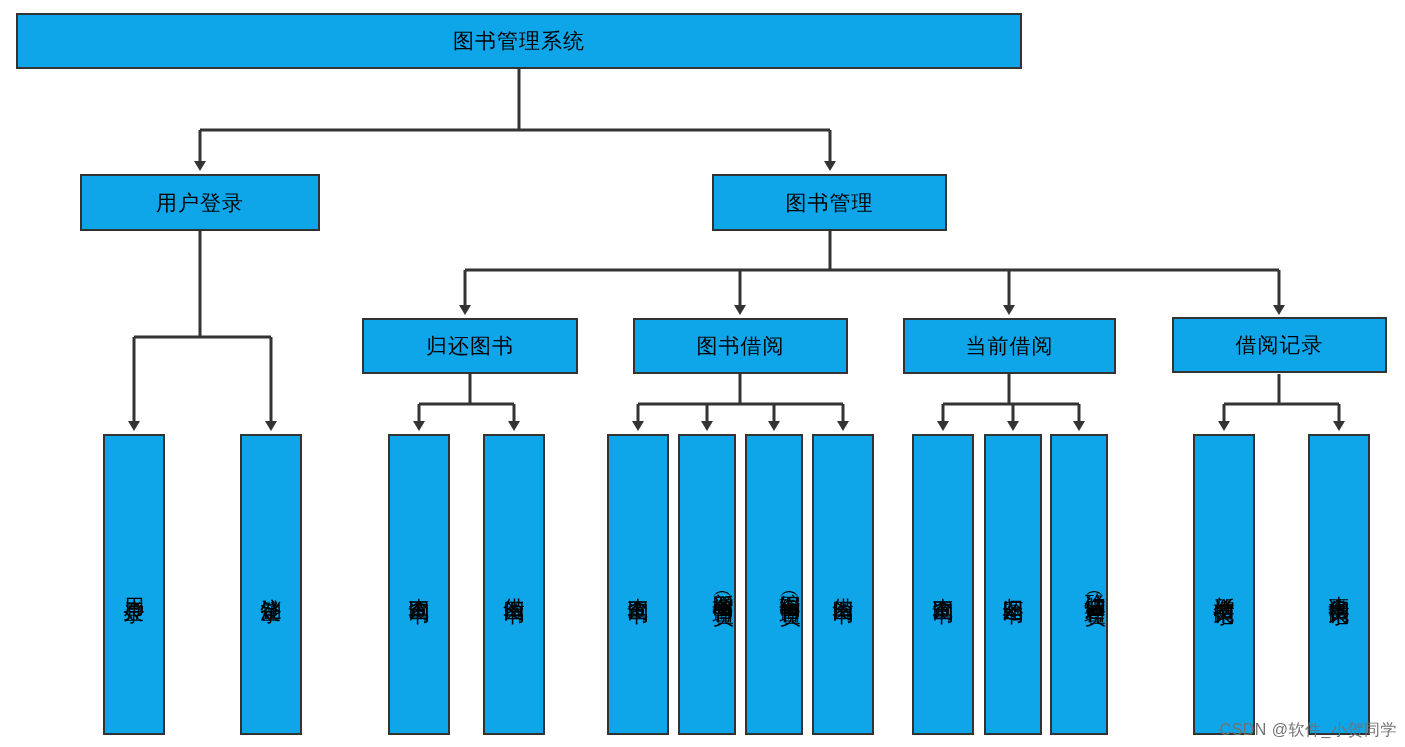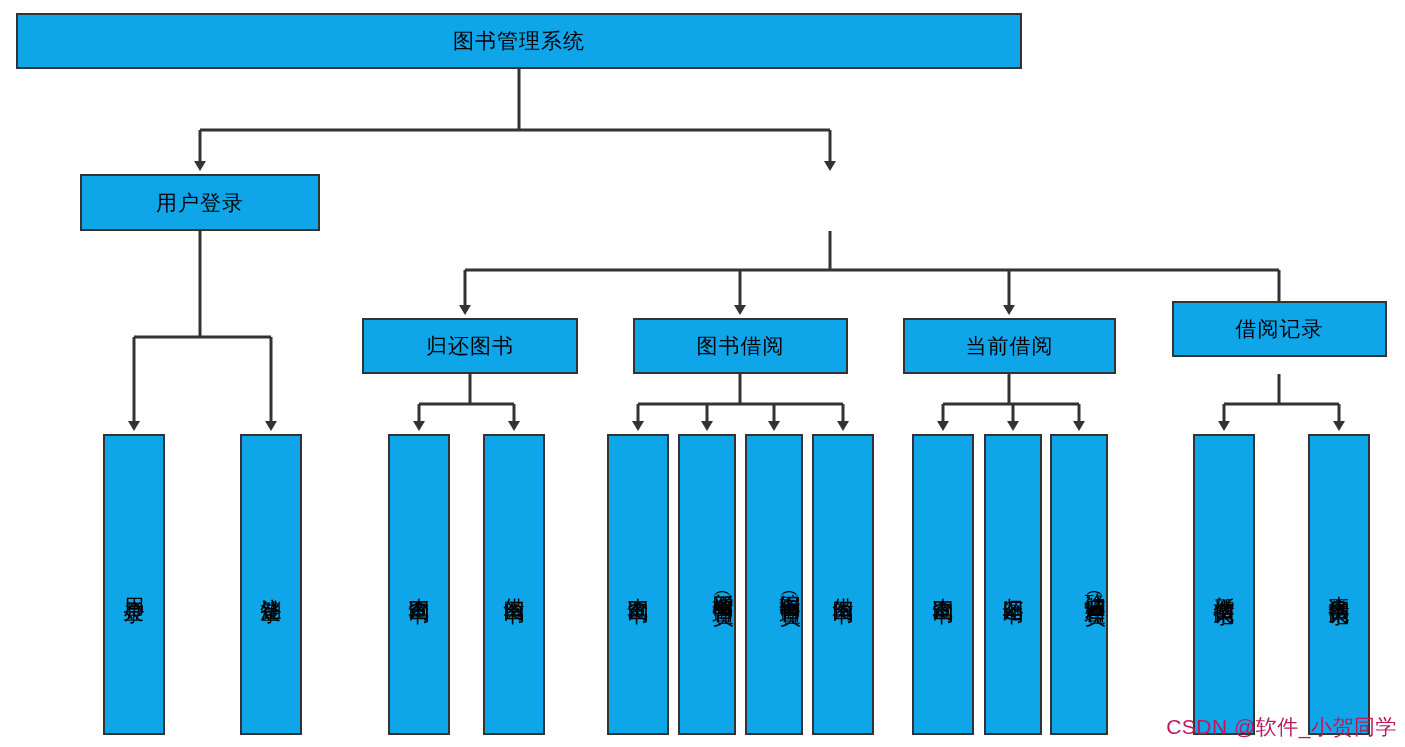--- a/index.html
+++ b/index.html
@@ -52,22 +52,22 @@
   .node.vertical.v-center {
     align-items: center;
   }
   .node .label {
     white-space: pre;
   }
   #watermark {
     position: absolute;
     right: 8px;
     bottom: 6px;
-    font-size: 21px;
-    color: #be185d;
+    font-size: 16px;
+    color: #737373;
     letter-spacing: 0.5px;
     white-space: nowrap;
   }
 </style>
 </head>
 <body>
 
 <div id="canvas">
 
   <svg id="connectors" viewBox="0 0 1405 747" xmlns="http://www.w3.org/2000/svg">
@@ -146,31 +146,34 @@
     </g>
   </svg>
 
   <div class="node horizontal" style="left:16px; top:13px; width:1006px; height:56px;">
     <span class="label">图书管理系统</span>
   </div>
 
   <div class="node horizontal" style="left:80px; top:174px; width:240px; height:57px;">
     <span class="label">用户登录</span>
   </div>
+  <div class="node horizontal" style="left:712px; top:174px; width:235px; height:57px;">
+    <span class="label">图书管理</span>
+  </div>
 
   <div class="node horizontal" style="left:362px; top:318px; width:216px; height:56px;">
     <span class="label">归还图书</span>
   </div>
   <div class="node horizontal" style="left:903px; top:318px; width:213px; height:56px;">
     <span class="label">当前借阅</span>
   </div>
   <div class="node horizontal" style="left:633px; top:318px; width:215px; height:56px;">
     <span class="label">图书借阅</span>
   </div>
-  <div class="node horizontal" style="left:1172px; top:301px; width:215px; height:56px;">
+  <div class="node horizontal" style="left:1172px; top:317px; width:215px; height:56px;">
     <span class="label">借阅记录</span>
   </div>
 
   <div class="node vertical v-center" style="left:103px; top:434px; width:62px; height:301px;">
     <span class="label">用户登录</span>
   </div>
   <div class="node vertical v-center" style="left:240px; top:434px; width:62px; height:301px;">
     <span class="label">注销登录</span>
   </div>
 

